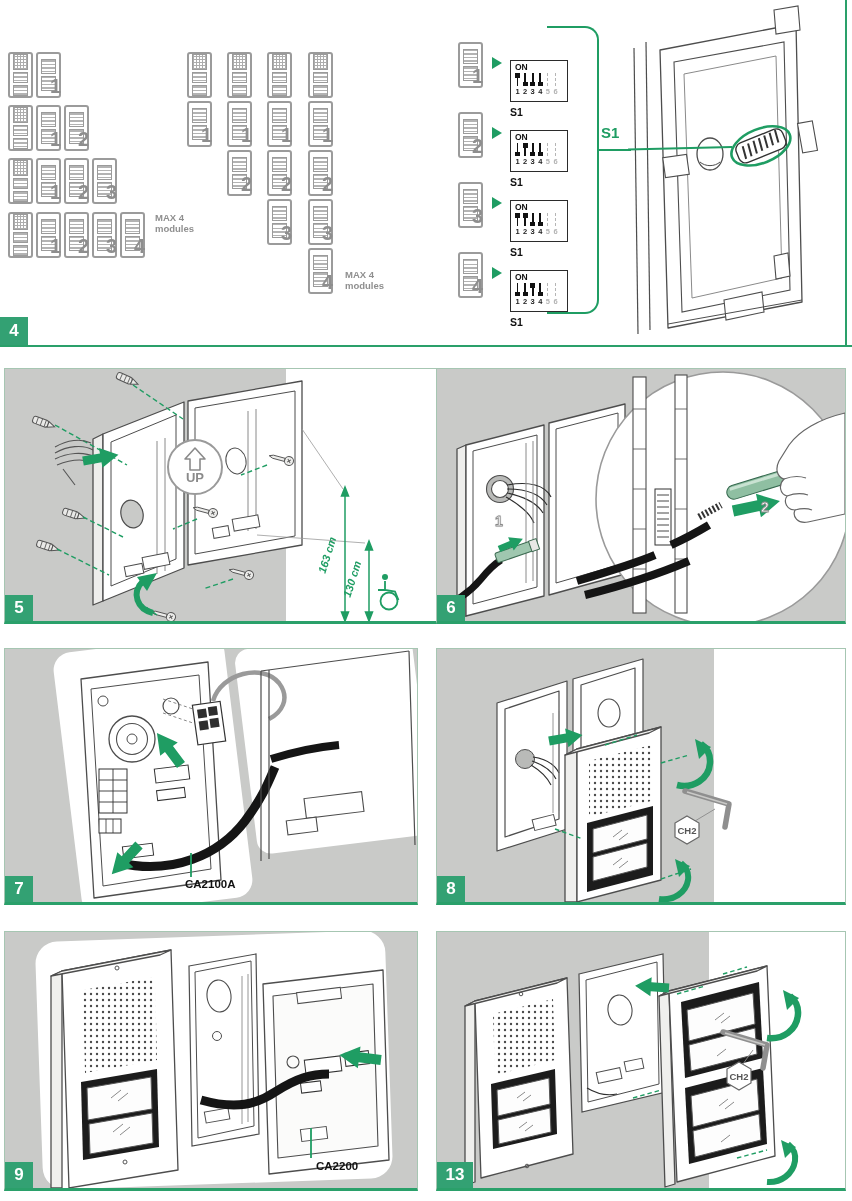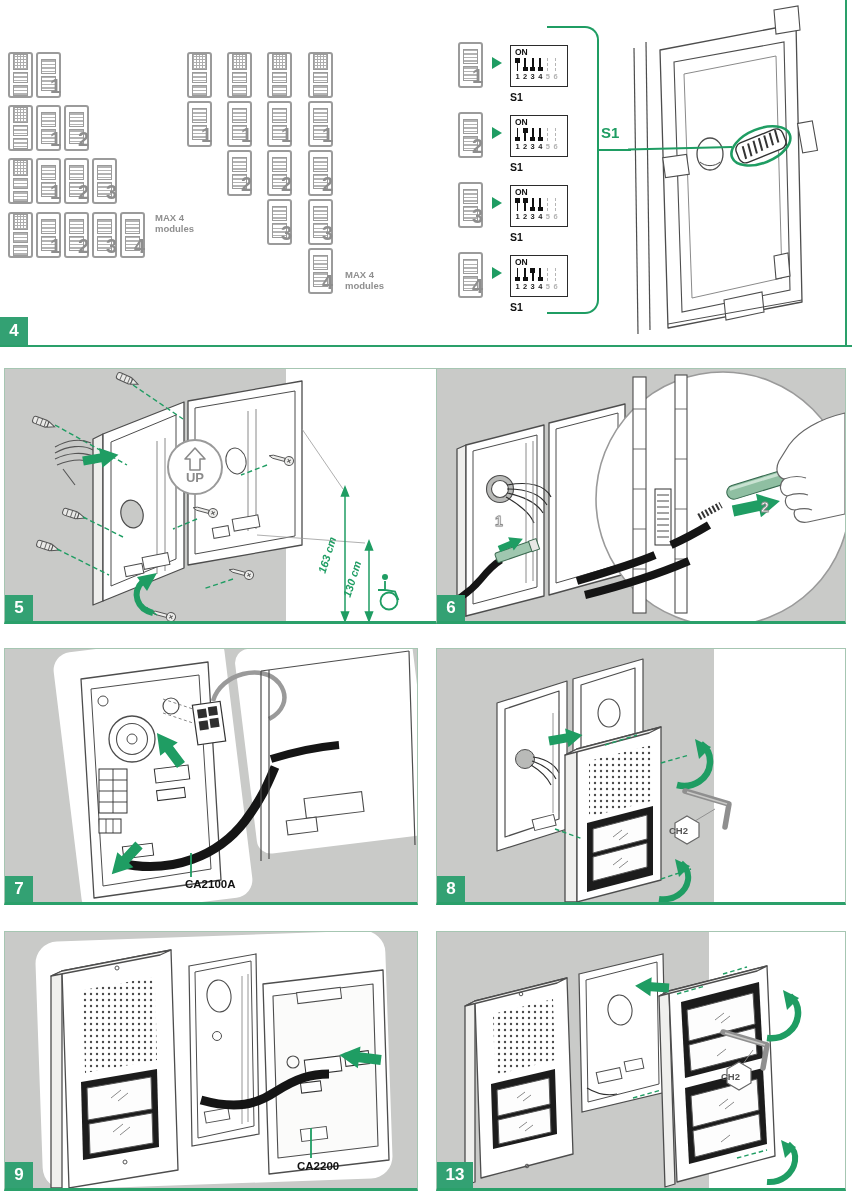--- a/index.html
+++ b/index.html
@@ -29,21 +29,21 @@
         line-height:1;font-style:normal;}
   .max4{position:absolute;font-size:9.5px;color:#8f8f8f;line-height:1.2;font-weight:bold;}
   #max4-rows{left:155px;top:212px;}
   #max4-cols{left:345px;top:269px;}
 
   
   #dip-list{left:458px;top:42px;width:160px;height:266px;}
   .dip-item{position:absolute;left:0;display:flex;}
   .tri{width:0;height:0;border-left:10px solid #1f9d63;border-top:6.5px solid transparent;
        border-bottom:6.5px solid transparent;margin:15px 0 0 9px;}
-  .dipcol{margin-left:8px;display:flex;flex-direction:column;margin-top:3px;}
+  .dipcol{margin-left:8px;display:flex;flex-direction:column;margin-top:18px;}
   .dipbox{width:58px;height:42px;border:1.6px solid #2b2b2b;background:#fff;box-sizing:border-box;
           padding:2px 0 0 4px;}
   .on{display:block;font-size:8.5px;font-weight:bold;color:#111;line-height:1.1;}
   .slots{display:flex;gap:2.6px;height:13px;margin-top:1px;}
   .slot{width:5px;height:13px;position:relative;flex:none;}
   .slot.up::before,.slot.dn::before{content:"";position:absolute;left:1.6px;top:0;bottom:0;
         width:1.8px;background:#111;}
   .slot.up::after{content:"";position:absolute;left:0;top:0;width:5px;height:4.5px;background:#111;}
   .slot.dn::after{content:"";position:absolute;left:0;bottom:0;width:5px;height:4.5px;background:#111;}
   .slot.na::before{content:"";position:absolute;left:2px;top:0;bottom:0;width:0;
@@ -84,22 +84,22 @@
   #up-label{left:175px;top:101px;width:30px;text-align:center;font-weight:bold;font-size:13px;color:#8a8a8a;}
   .dim{font-style:italic;font-weight:bold;font-size:11px;color:#1f9d63;white-space:nowrap;}
   #dim163{left:322px;top:186px;transform:translate(-50%,-50%) rotate(-73deg);}
   #dim130{left:347px;top:210px;transform:translate(-50%,-50%) rotate(-73deg);}
   .wnum{font-weight:bold;font-size:14px;color:#fff;-webkit-text-stroke:0.8px #8a8a8a;
         text-shadow:0 0 1.5px #888;}
   #p6-step1{left:58px;top:144px;}
   #p6-step2{left:324px;top:130px;}
   .partlbl{font-weight:bold;font-size:11.5px;color:#111;}
   #ca2100a{left:180px;top:229px;}
-  #ca2200{left:292px;top:228px;}
-  .chlbl{width:36px;font-weight:bold;font-size:9.5px;color:#555;}
+  #ca2200{left:311px;top:228px;}
+  .chlbl{width:36px;text-align:center;font-weight:bold;font-size:9.5px;color:#555;}
   #ch2-8{left:232px;top:176px;}
   #ch2-10{left:284px;top:139px;}
 </style>
 </head>
 <body>
 
 <div class="abs" id="sec4">
 
   <div class="abs" id="rows-group">
       <div class="mrow" style="top: 0px;">

